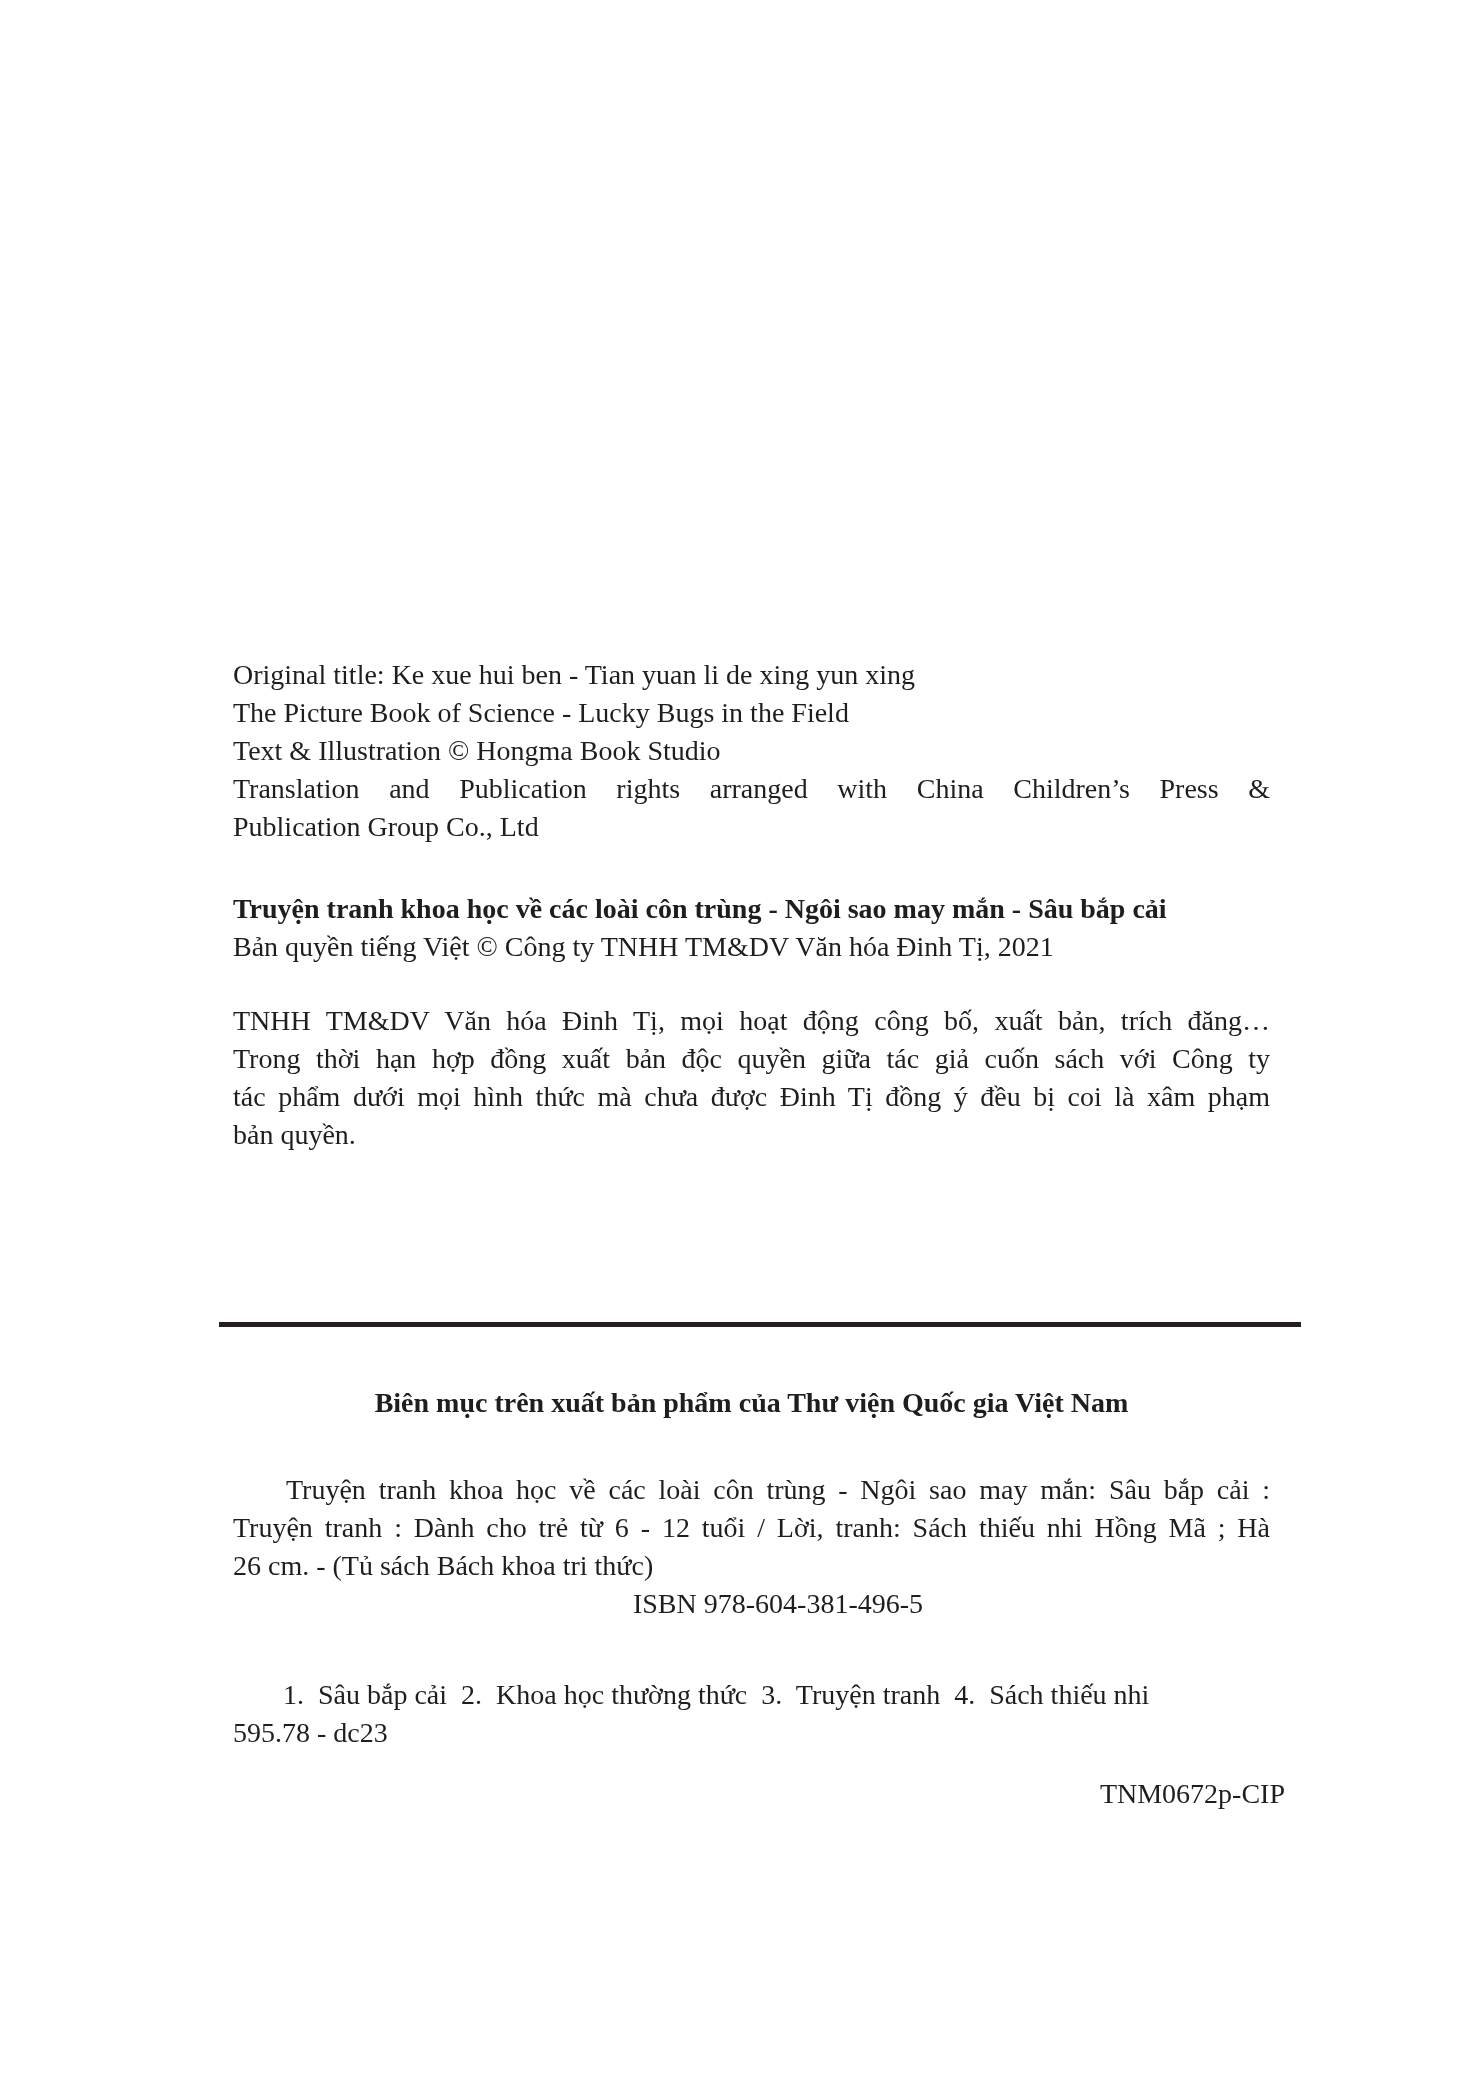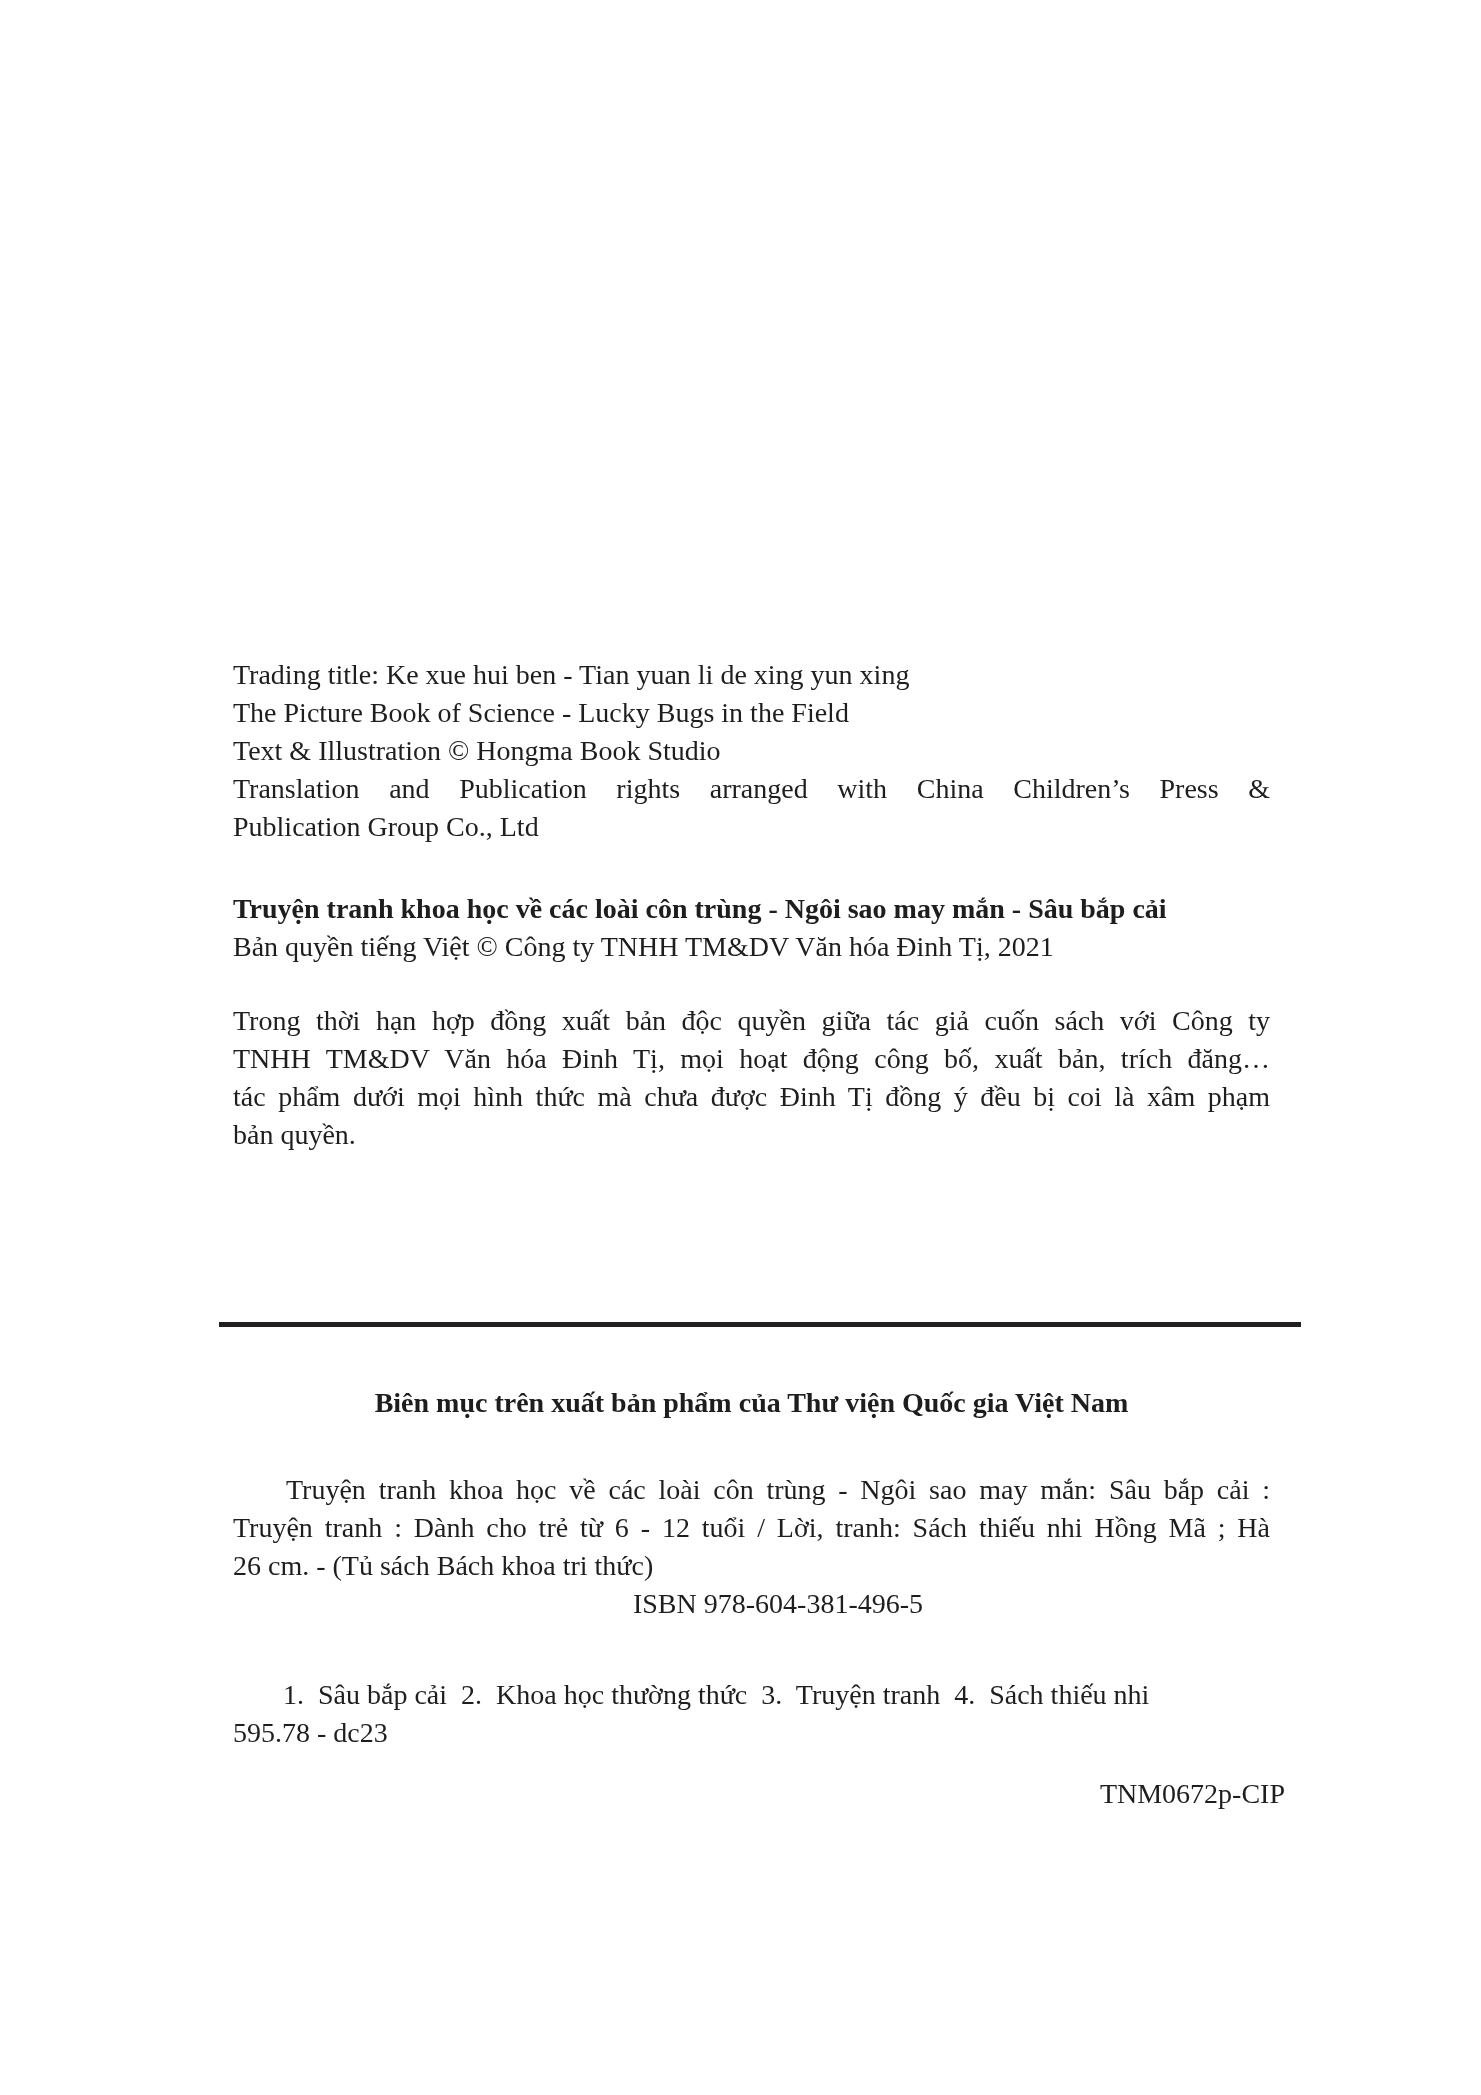--- a/index.html
+++ b/index.html
@@ -66,35 +66,35 @@
     text-align: right;
     white-space: nowrap;
   }
 </style>
 </head>
 <body>
 
 <div class="page-content">
 
   <div>
-    <div class="line">Trading title: Ke xue hui ben - Tian yuan li de xing yun xing</div>
+    <div class="line">Original title: Ke xue hui ben - Tian yuan li de xing yun xing</div>
     <div class="line">The Picture Book of Science - Lucky Bugs in the Field</div>
     <div class="line">Text &amp; Illustration © Hongma Book Studio</div>
     <div class="just">Translation and Publication rights arranged with China Children’s Press &amp;</div>
     <div class="line">Publication Group Co., Ltd</div>
   </div>
 
   <div class="vn-title-block">
     <div class="line bold">Truyện tranh khoa học về các loài côn trùng - Ngôi sao may mắn - Sâu bắp cải</div>
     <div class="line">Bản quyền tiếng Việt © Công ty TNHH TM&amp;DV Văn hóa Đinh Tị, 2021</div>
   </div>
 
   <div class="notice-block">
+    <div class="just">TNHH TM&amp;DV Văn hóa Đinh Tị, mọi hoạt động công bố, xuất bản, trích đăng…</div>
     <div class="just">Trong thời hạn hợp đồng xuất bản độc quyền giữa tác giả cuốn sách với Công ty</div>
-    <div class="just">TNHH TM&amp;DV Văn hóa Đinh Tị, mọi hoạt động công bố, xuất bản, trích đăng…</div>
     <div class="just">tác phẩm dưới mọi hình thức mà chưa được Đinh Tị đồng ý đều bị coi là xâm phạm</div>
     <div class="line">bản quyền.</div>
   </div>
 
   <div class="rule"></div>
 
   <div class="cip-heading center bold">Biên mục trên xuất bản phẩm của Thư viện Quốc gia Việt Nam</div>
 
   <div class="cip-record">
     <div class="just indent">Truyện tranh khoa học về các loài côn trùng - Ngôi sao may mắn: Sâu bắp cải :</div>

